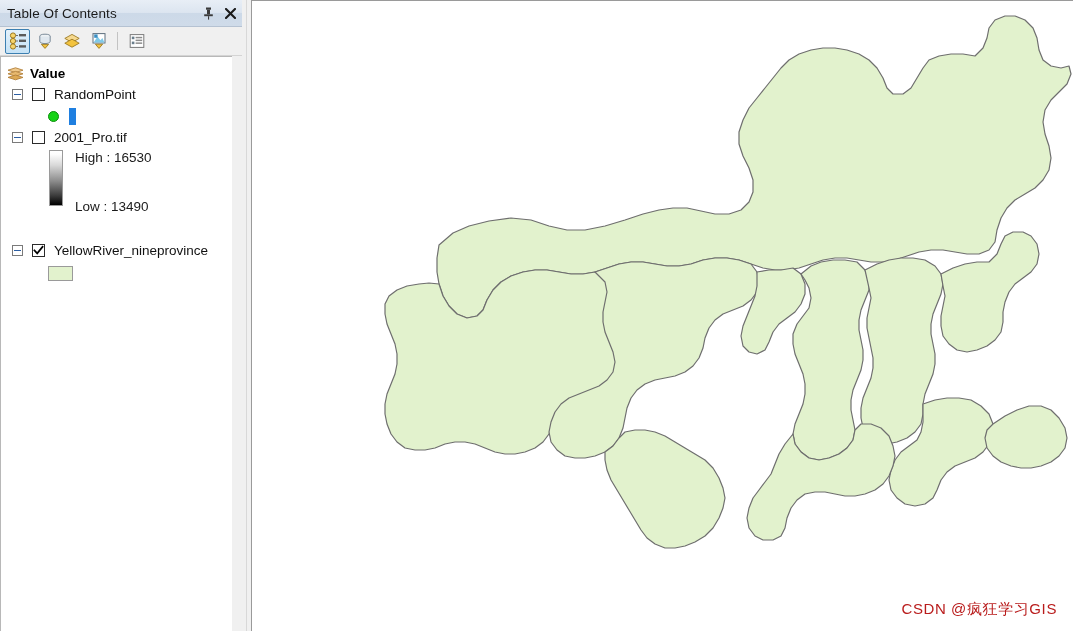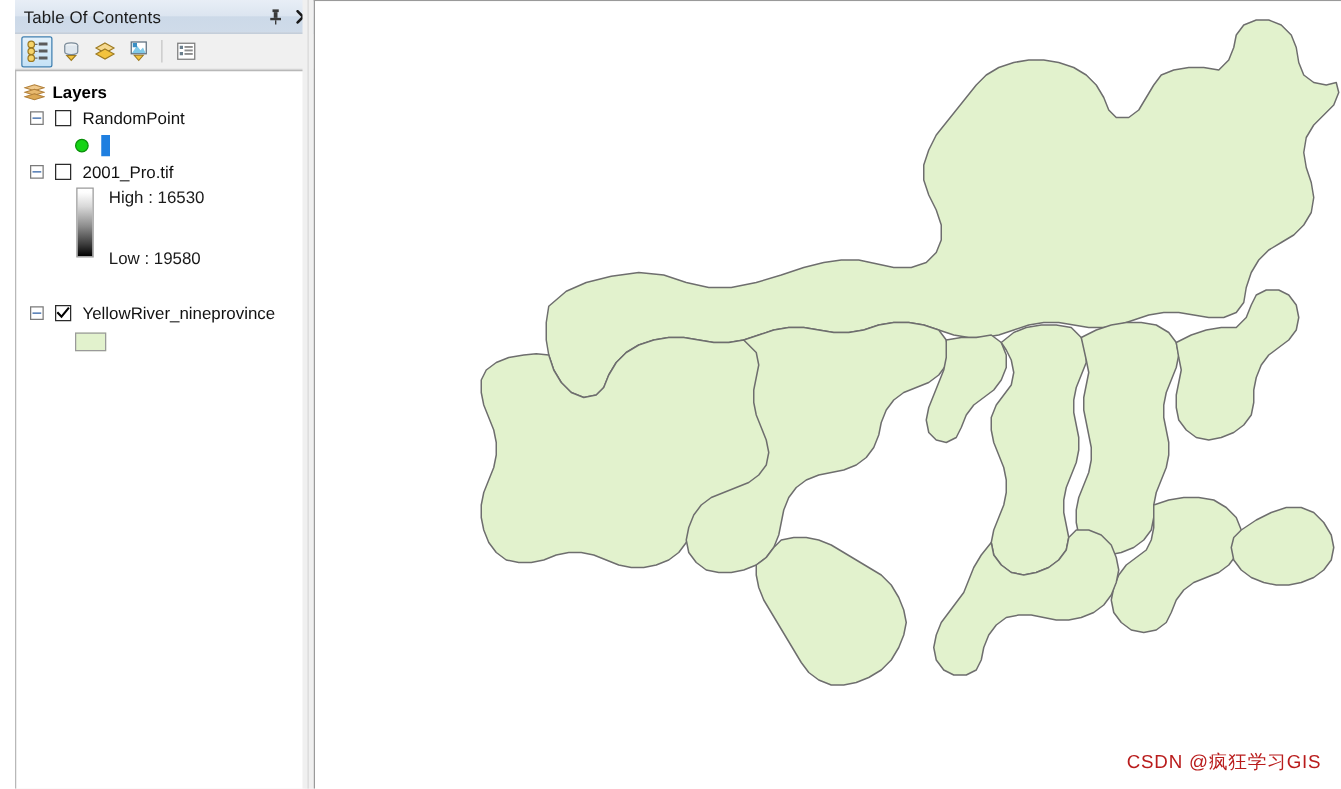--- a/index.html
+++ b/index.html
@@ -10,21 +10,20 @@
     font-size:13px;color:#1a1a1a;
     -webkit-font-smoothing:antialiased;
   }
   .app{position:relative;width:1073px;height:631px;}
 
   
   .toc-panel{
     position:absolute;left:0;top:0;width:242px;height:631px;
     background:#f0f0f0;
     box-sizing:border-box;
-    margin-left:12px;
   }
   .toc-titlebar{
     position:relative;height:26px;
     background:linear-gradient(to bottom,#e8eef6 0%,#dce5f0 48%,#ccd9e8 52%,#cfdbe9 100%);
     border-bottom:1px solid #b5c2d2;
     display:flex;align-items:center;
   }
   .toc-title{
     padding-left:7px;font-size:13.5px;color:#1b1b1b;
     letter-spacing:.1px;white-space:nowrap;
@@ -205,21 +204,21 @@
 
     <div class="toc-tree">
       <div class="toc-inner">
 
         <div class="row root-row">
           <svg width="17" height="14" viewBox="0 0 17 14">
             <path d="M8.5,0.8 L16,3.2 L8.5,5.6 L1,3.2 Z" fill="#f0c98c" stroke="#b2803a" stroke-width="0.9"></path>
             <path d="M8.5,4.4 L16,6.8 L8.5,9.2 L1,6.8 Z" fill="#e8b96f" stroke="#b2803a" stroke-width="0.9"></path>
             <path d="M8.5,8 L16,10.4 L8.5,12.8 L1,10.4 Z" fill="#dda955" stroke="#b2803a" stroke-width="0.9"></path>
           </svg>
-          <span class="root-label">Layers</span>
+          <span class="root-label">Value</span>
         </div>
 
         <div class="row layer-row">
           <span class="expander">
               <span class="minus"></span>
             </span>
           <span class="cbox"></span>
           <span class="layer-name">RandomPoint</span>
         </div>
         <div class="sym-row">
@@ -230,21 +229,21 @@
         <div class="row layer-row">
           <span class="expander">
               <span class="minus"></span>
             </span>
           <span class="cbox"></span>
           <span class="layer-name">2001_Pro.tif</span>
         </div>
         <div class="ramp-wrap">
           <span class="ramp"></span>
           <span class="ramp-hi">High : 16530</span>
-          <span class="ramp-lo">Low : 19580</span>
+          <span class="ramp-lo">Low : 13490</span>
         </div>
 
         <div class="spacer-row"></div>
 
         <div class="row layer-row">
           <span class="expander">
               <span class="minus"></span>
             </span>
           <span class="cbox">
             <svg width="11" height="11" viewBox="0 0 11 11">

